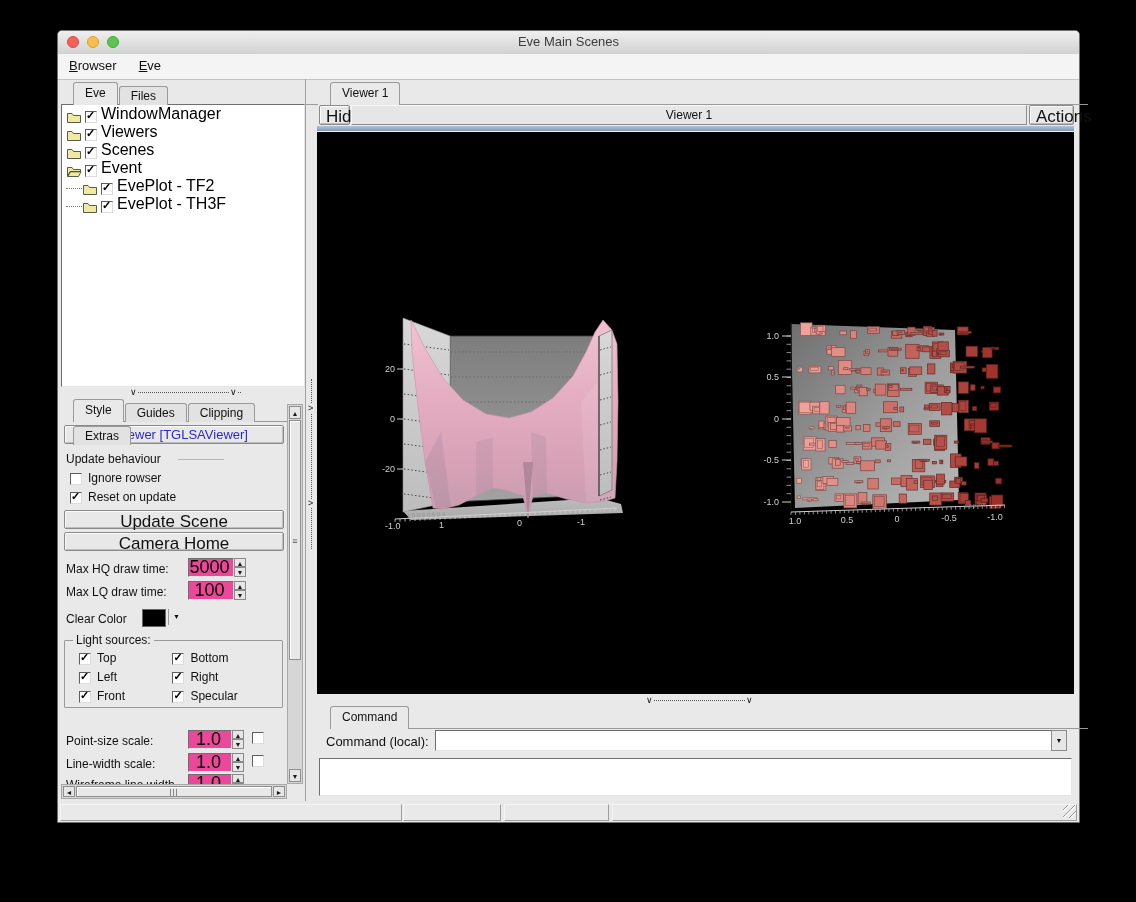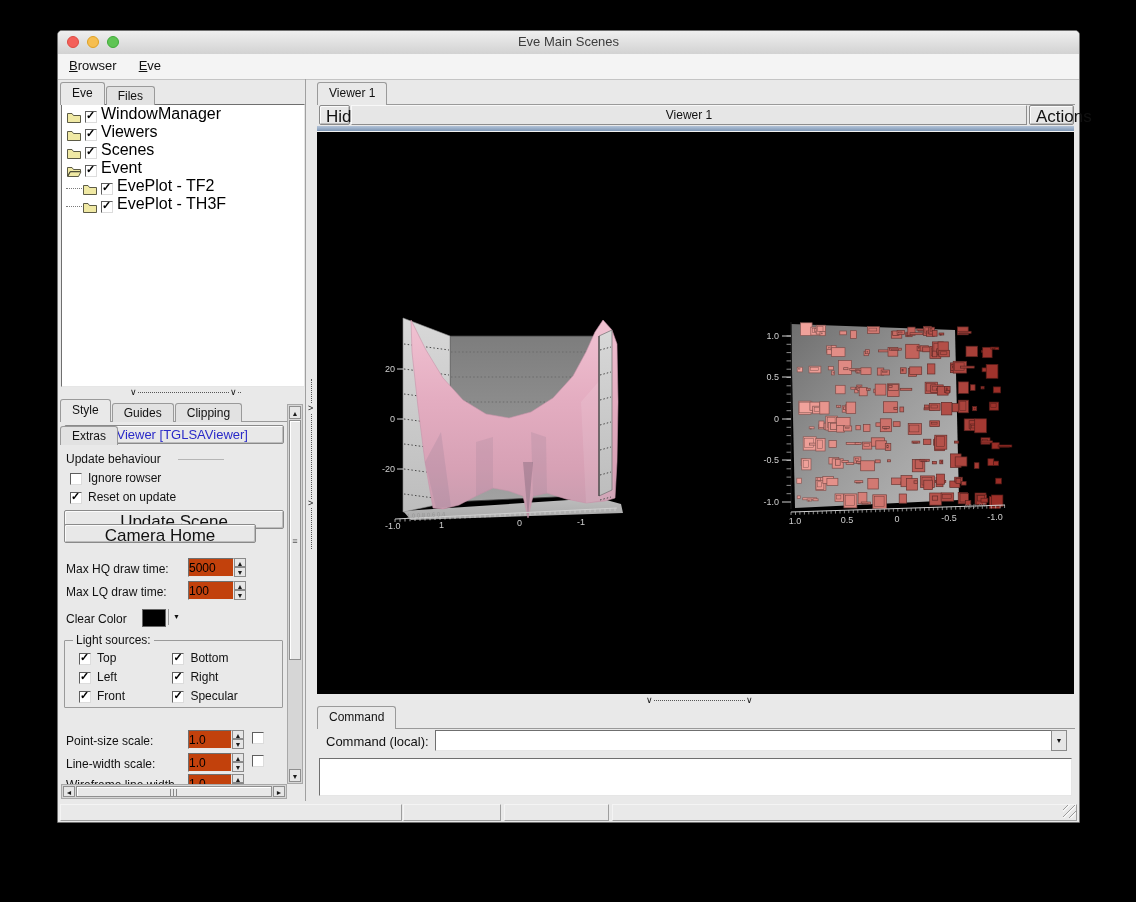--- a/index.html
+++ b/index.html
@@ -15,41 +15,41 @@
   .tl.yellow{left:29px;background:#f6be50;border:1px solid #dfa123;}
   .tl.green{left:49px;background:#5fc454;border:1px solid #3fab38;}
   .title-text{position:absolute;left:0;right:0;top:0;text-align:center;line-height:22px;
               font-size:13px;color:#3c3c3c;}
   
   .menubar{position:absolute;left:0;top:23px;right:0;height:25px;background:#f4f4f4;
            border-bottom:1px solid #c4c4c4;}
   .menu-item{display:inline-block;padding:4px 11px 0 11px;font-size:13px;color:#111;height:21px;}
   .menu-item .hot{text-decoration:underline;}
   
-  .tabrow{position:absolute;height:23px;}
+  .tabrow{position:absolute;height:23px;margin-left:13px;}
   .tabrow::after{content:"";position:absolute;left:0;right:0;bottom:0;height:1px;background:#9a9a9a;}
   .tab{position:relative;display:inline-block;vertical-align:bottom;padding:0 11px;font-size:12px;color:#111;
        background:#e2e2e2;border:1px solid #9a9a9a;border-bottom:none;border-radius:3px 3px 0 0;
        height:18px;line-height:18px;margin-top:4px;margin-right:1px;z-index:1;}
   .tab-active{background:#e9e9e9;height:22px;line-height:21px;margin-top:0;z-index:3;}
   
   .sunken{background:#fff;border:1px solid;border-color:#6f6f6f #e6e6e6 #e6e6e6 #6f6f6f;box-sizing:border-box;}
   .raisedbar{background:#e6e6e6;border:1px solid;border-color:#f8f8f8 #8d8d8d #8d8d8d #f8f8f8;box-sizing:border-box;}
   .btn{position:absolute;background:#e8e8e8;border:1px solid #8a8a8a;border-radius:2px;box-sizing:border-box;
        box-shadow:inset 1px 1px 0 #fbfbfb, inset -1px -1px 0 #bdbdbd;
        font-size:17px;color:#111;text-align:center;cursor:default;}
   .lbl{position:absolute;font-size:12px;color:#111;white-space:nowrap;}
   .cb{display:inline-block;width:12px;height:12px;background:#fff;border:1px solid;
       border-color:#5e5e5e #dcdcdc #dcdcdc #5e5e5e;box-sizing:border-box;position:relative;vertical-align:-2px;}
   .cb .mark{position:absolute;left:0px;top:-3px;font-size:11px;font-weight:bold;color:#000;line-height:12px;}
   .cb-label{font-size:12px;color:#111;margin-left:6px;vertical-align:1px;}
   .spin{position:absolute;height:19px;}
   .spin input{position:absolute;left:0;top:0;height:19px;border:1px solid;border-color:#6f6f6f #e6e6e6 #e6e6e6 #6f6f6f;
-              box-sizing:border-box;font-family:"Liberation Sans",sans-serif;font-size:12px;text-align:left;
-              padding:0 3px 0 0;background:#c2410c;}
+              box-sizing:border-box;font-family:"Liberation Sans",sans-serif;font-size:18px;text-align:center;
+              padding:0 3px 0 0;background:#ec4899;}
   .spin .btns{position:absolute;top:0;width:12px;height:19px;}
   .spin .sb{position:absolute;left:0;width:12px;height:9px;background:#e6e6e6;border:1px solid #8a8a8a;
             box-sizing:border-box;font-size:6px;line-height:7px;text-align:center;color:#111;}
   .arrow-glyph{font-size:7px;color:#1a1a1a;line-height:9px;}
   .scroll-v,.scroll-h{position:absolute;background:#d6d6d6;border:1px solid #a8a8a8;box-sizing:border-box;}
   .sc-btn{position:absolute;background:#e6e6e6;border:1px solid #8f8f8f;box-sizing:border-box;
           text-align:center;color:#1a1a1a;}
   .sc-thumb{position:absolute;background:#e8e8e8;border:1px solid #8f8f8f;box-sizing:border-box;
             box-shadow:inset 1px 1px 0 #fff;text-align:center;color:#555;}
   .chev{position:absolute;font-size:9px;color:#111;line-height:9px;background:#e9e9e9;padding:0 1px;}
@@ -129,21 +129,21 @@
   <div style="position:absolute;left:2px;top:391px;width:227px;height:362px;overflow:hidden;">
     <button class="btn" style="left:4px;top:3px;width:220px;height:19px;color:#2a2ac8;font-size:13px;">GLViewer [TGLSAViewer]</button>
 
     <div class="lbl" style="left:6px;top:30px;">Update behaviour</div>
     <div class="group-line" style="left:118px;top:37px;width:46px;"></div>
 
     <div style="position:absolute;left:10px;top:47px;"><span class="cb"></span><span class="cb-label">Ignore rowser</span></div>
     <div style="position:absolute;left:10px;top:66px;"><span class="cb"><span class="mark">✓</span></span><span class="cb-label">Reset on update</span></div>
 
     <button class="btn" style="left:4px;top:88px;width:220px;height:19px;">Update Scene</button>
-    <button class="btn" style="left:4px;top:102px;width:192px;height:19px;text-align:center;">Camera Home</button>
+    <button class="btn" style="left:4px;top:110px;width:220px;height:19px;text-align:center;">Camera Home</button>
 
     <div class="lbl" style="left:6px;top:140px;">Max HQ draw time:</div>
     <div class="spin" style="left:128px;top:136px;">
         <input value="5000" style="width: 46px;">
         <div class="btns" style="left: 46px;">
           <div class="sb" style="top: 0px;"><span class="arrow-glyph">▲</span></div>
           <div class="sb" style="top: 9px; height: 10px;"><span class="arrow-glyph">▼</span></div>
         </div>
       </div>
 

